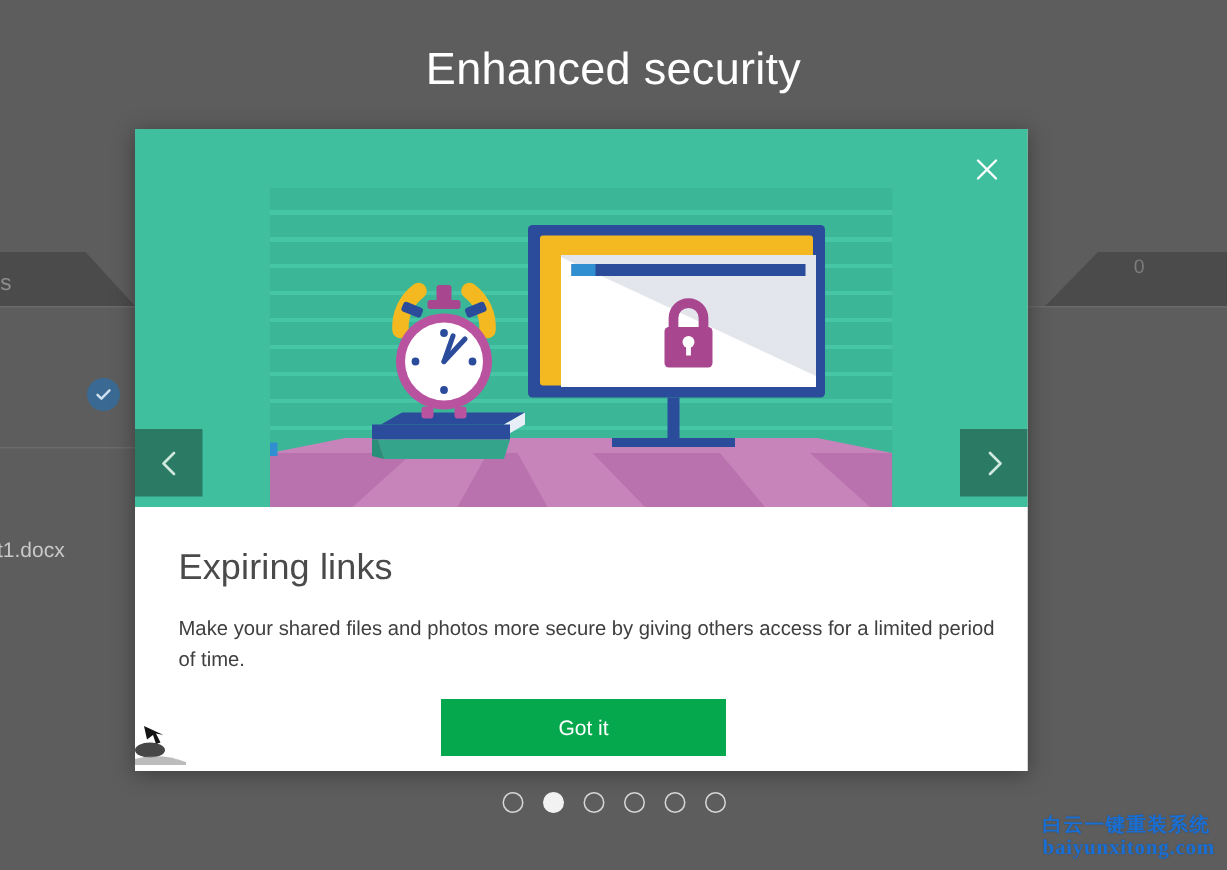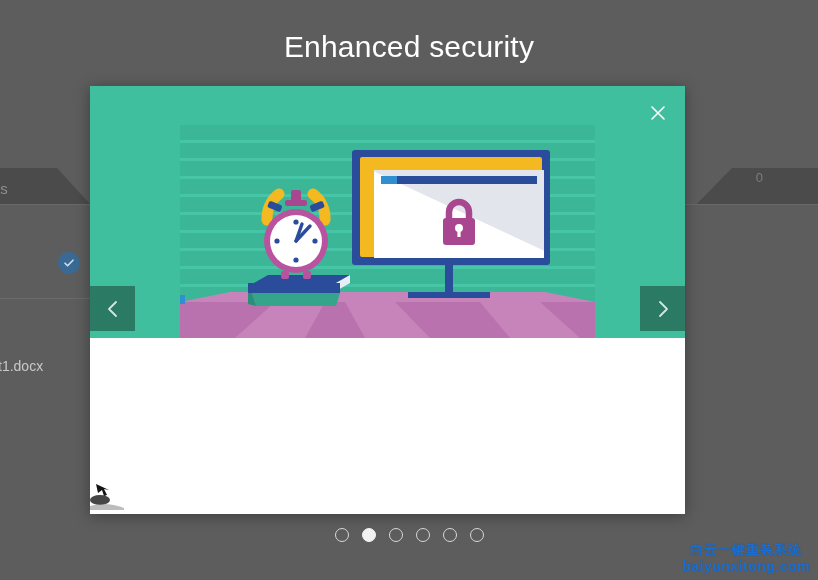--- a/index.html
+++ b/index.html
@@ -160,23 +160,23 @@
   }
   .dot{
     width:14px;height:14px;border-radius:50%;
     border:1.6px solid #d7d7d7;box-sizing:border-box;background:transparent;
     cursor:pointer;
   }
   .dot.active{background:#f2f2f2;border-color:#f2f2f2;}
 
   
   #watermark{
-    position:absolute;right:8px;bottom:6px;text-align:center;
+    position:absolute;right:8px;bottom:6px;text-align:left;
     color:#1a6fd4;line-height:1.15;
-    font-family:Liberation Sans, sans-serif;
+    font-family:Liberation Serif, serif;
     text-shadow:0 0 1px rgba(0,0,0,.25);
     margin-left:23px;
   }
   .wm-cn{font-size:13px;font-weight:bold;letter-spacing:1px;}
   .wm-en{font-size:14px;font-weight:bold;letter-spacing:.5px;}
 </style>
 </head>
 <body>
 
 <div id="backdrop">
@@ -270,21 +270,26 @@
         <path d="M11 2 L4 9 L11 16" fill="none" stroke="#cfe9df" stroke-width="1.8" stroke-linecap="round" stroke-linejoin="round"></path>
       </svg>
     </div>
     <div class="nav-arrow nav-next" style="left:550px;">
       <svg width="16" height="18" viewBox="0 0 16 18">
         <path d="M5 2 L12 9 L5 16" fill="none" stroke="#cfe9df" stroke-width="1.8" stroke-linecap="round" stroke-linejoin="round"></path>
       </svg>
     </div>
   </div>
 
-
+  <div class="content">
+    <div class="content-heading">Expiring links</div>
+    <div class="content-body">Make your shared files and photos more secure by giving others access for a limited period of time.</div>
+  </div>
+
+  <button class="got-it">Got it</button>
 
   <svg class="artifact" viewBox="0 0 34 26">
     <path d="M6 0 L8 9 L12 6 L14 12 L17 11 L14 5 L19 6 Z" fill="#141414"></path>
     <ellipse cx="10" cy="16" rx="10" ry="5" fill="#262626" opacity=".85"></ellipse>
     <path d="M0 22 Q16 17 34 24 L34 26 L0 26 Z" fill="#8f8f8f" opacity=".6"></path>
   </svg>
 </div>
 
 <div id="dots">
   <div class="dot"></div>

